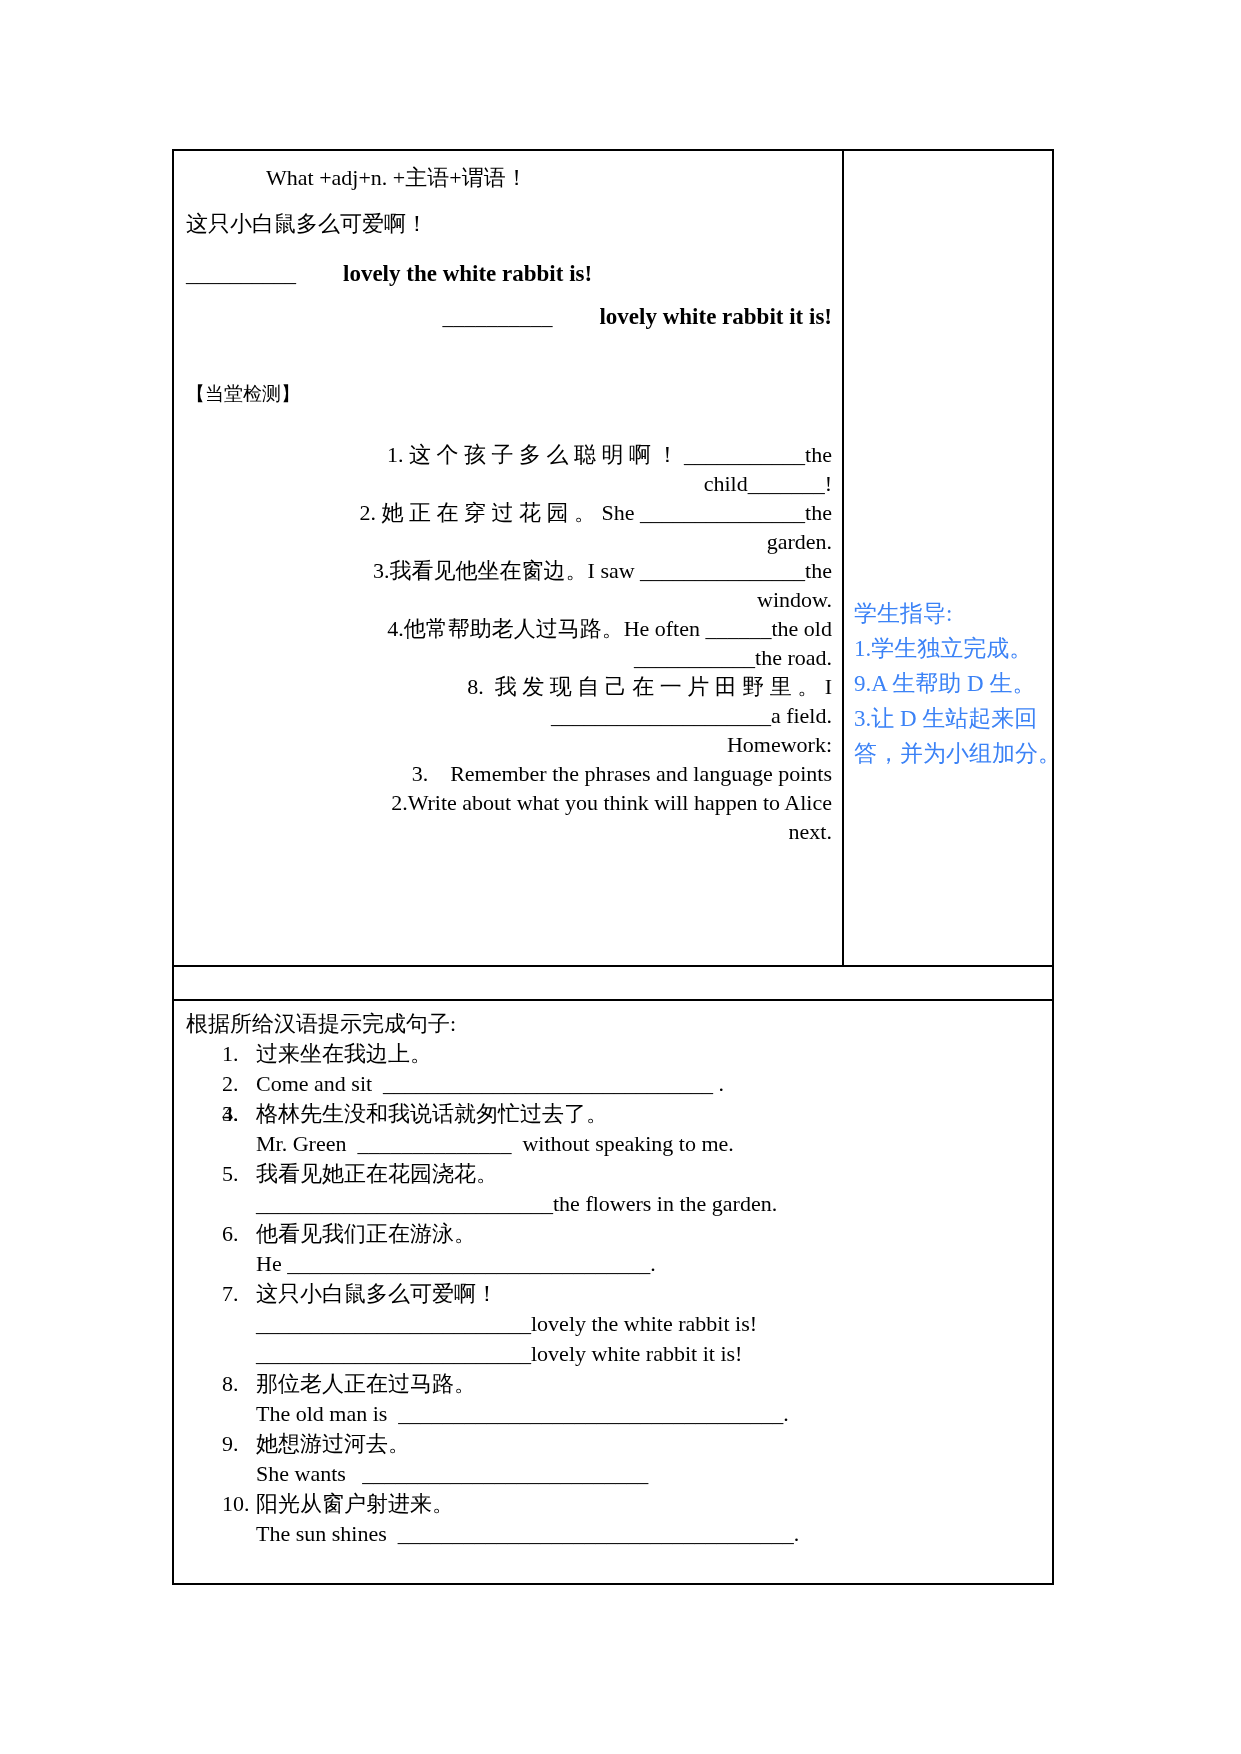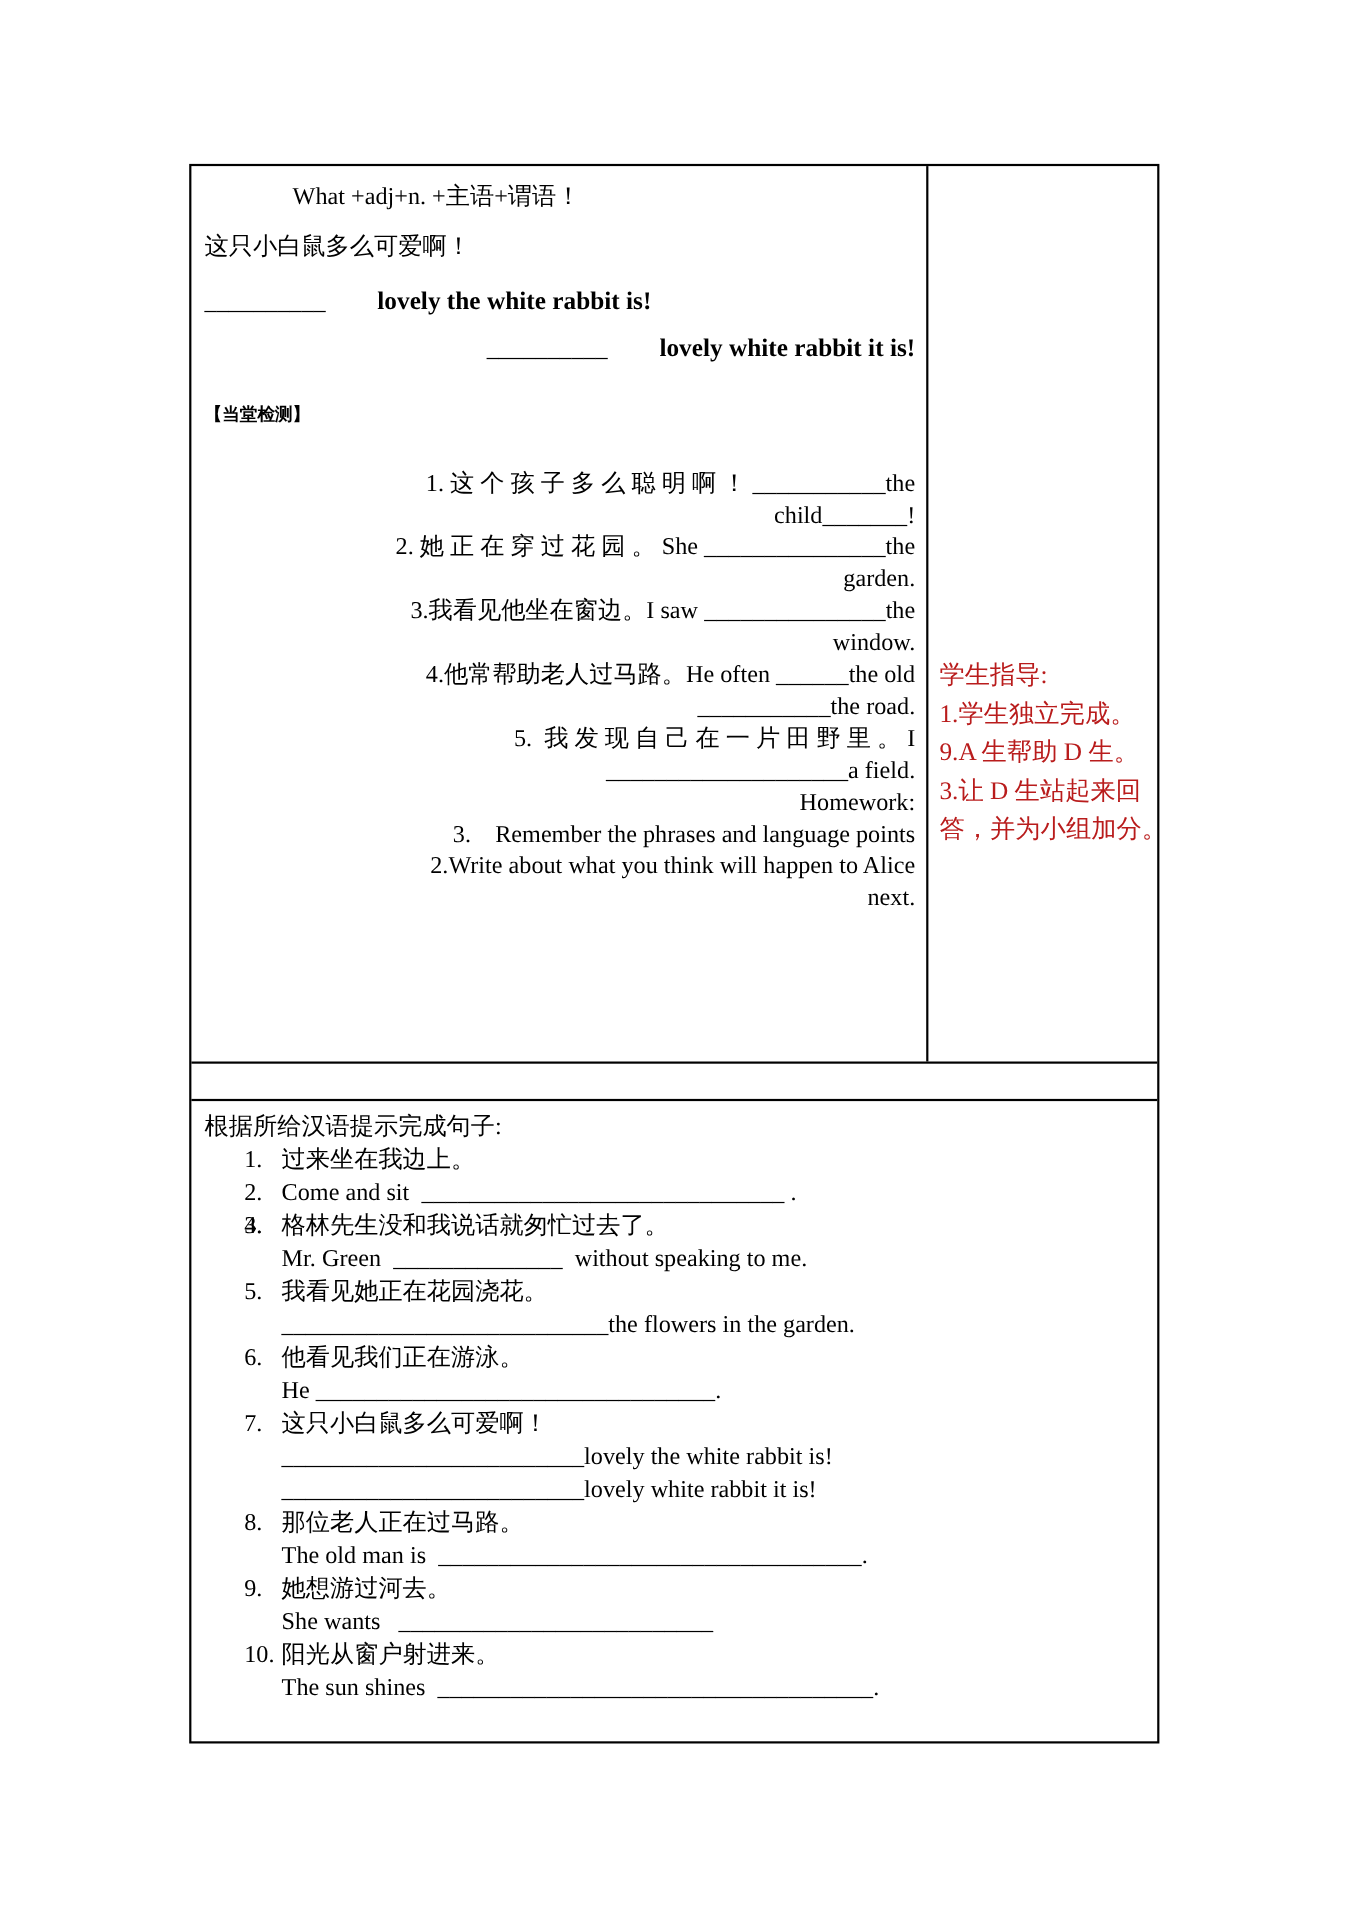--- a/index.html
+++ b/index.html
@@ -26,21 +26,21 @@
   .cell-bottom{
     height:582px;padding:8px 20px 0 12px;box-sizing:border-box;
     font-size:22px;line-height:30px;overflow:hidden;
   }
   .formula{margin:0 0 0 80px;white-space:pre;}
   .prompt-cn{margin-top:16px;white-space:pre;}
   .ba-row{white-space:pre;}
   .ba-row.first{margin-top:20px;}
   .ba-row.second{margin-top:13px;text-align:right;}
   .ba-text{margin-left:47px;font-weight:bold;font-size:23px;}
-  .sec-title{margin-top:28px;font-size:16px;font-weight:bold;line-height:36px;}
+  .sec-title{margin-top:44px;font-size:19px;font-weight:normal;line-height:36px;}
   .ex-block{margin-top:28px;text-align:right;}
   .ex-line{white-space:pre;line-height:29px;}
   .ex-line.indent{margin-left:30px;}
   .red-line{white-space:pre;}
   .bl-header{white-space:pre;}
   .bl-line{position:relative;padding-left:70px;white-space:pre;}
   .bl-line .num{position:absolute;left:36px;top:0;}
 </style>
 </head>
 <body>
@@ -62,30 +62,30 @@
 
       <div class="ex-block" id="exercise-block">
           <div class="ex-line">1. 这 个 孩 子 多 么 聪 明 啊 ！ ___________the</div>
           <div class="ex-line">child_______!</div>
           <div class="ex-line indent">2. 她 正 在 穿 过 花 园 。 She _______________the</div>
           <div class="ex-line indent">garden.</div>
           <div class="ex-line indent">3.我看见他坐在窗边。I saw _______________the</div>
           <div class="ex-line indent">window.</div>
           <div class="ex-line indent">4.他常帮助老人过马路。He often ______the old</div>
           <div class="ex-line indent">___________the road.</div>
-          <div class="ex-line indent">5.  我 发 现 自 己 在 一 片 田 野 里 。 I</div>
+          <div class="ex-line indent">8.  我 发 现 自 己 在 一 片 田 野 里 。 I</div>
           <div class="ex-line indent">____________________a field.</div>
           <div class="ex-line">Homework:</div>
           <div class="ex-line indent">3.    Remember the phrases and language points</div>
           <div class="ex-line indent">2.Write about what you think will happen to Alice</div>
           <div class="ex-line">next.</div>
         </div>
     </div>
 
-    <div class="cell-guide" id="guidance-cell" style="color: #b91c1c;">
+    <div class="cell-guide" id="guidance-cell" style="color: #3b82f6;">
         <div class="red-line">学生指导:</div>
         <div class="red-line">1.学生独立完成。</div>
         <div class="red-line">9.A 生帮助 D 生。</div>
         <div class="red-line">3.让 D 生站起来回</div>
         <div class="red-line">答，并为小组加分。</div>
       </div>
   </div>
 
   <div class="spacer-row"></div>
 

